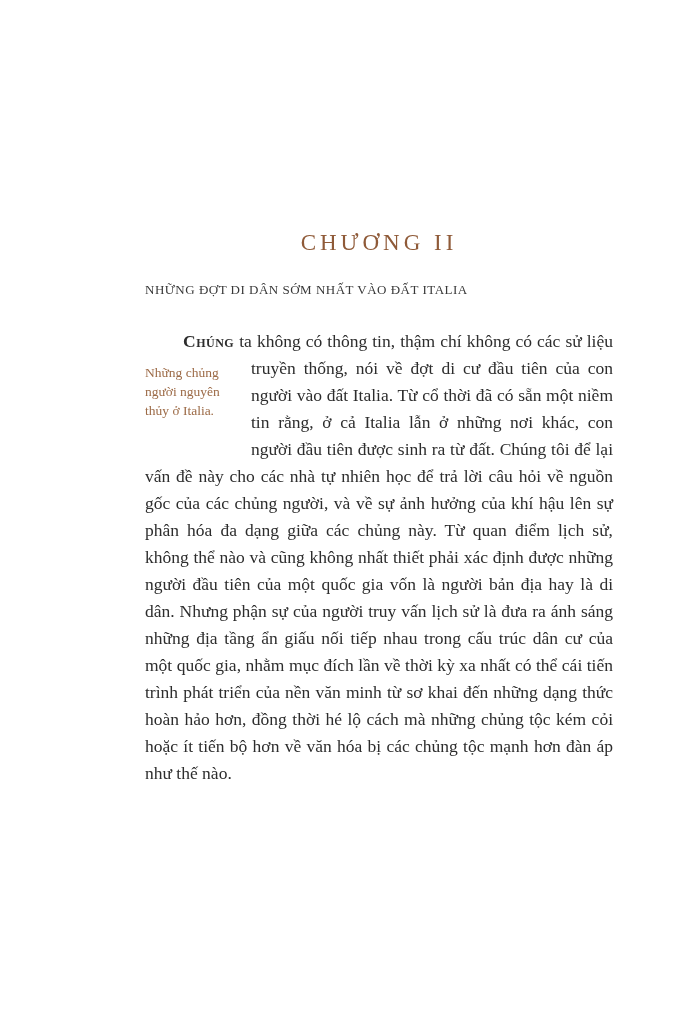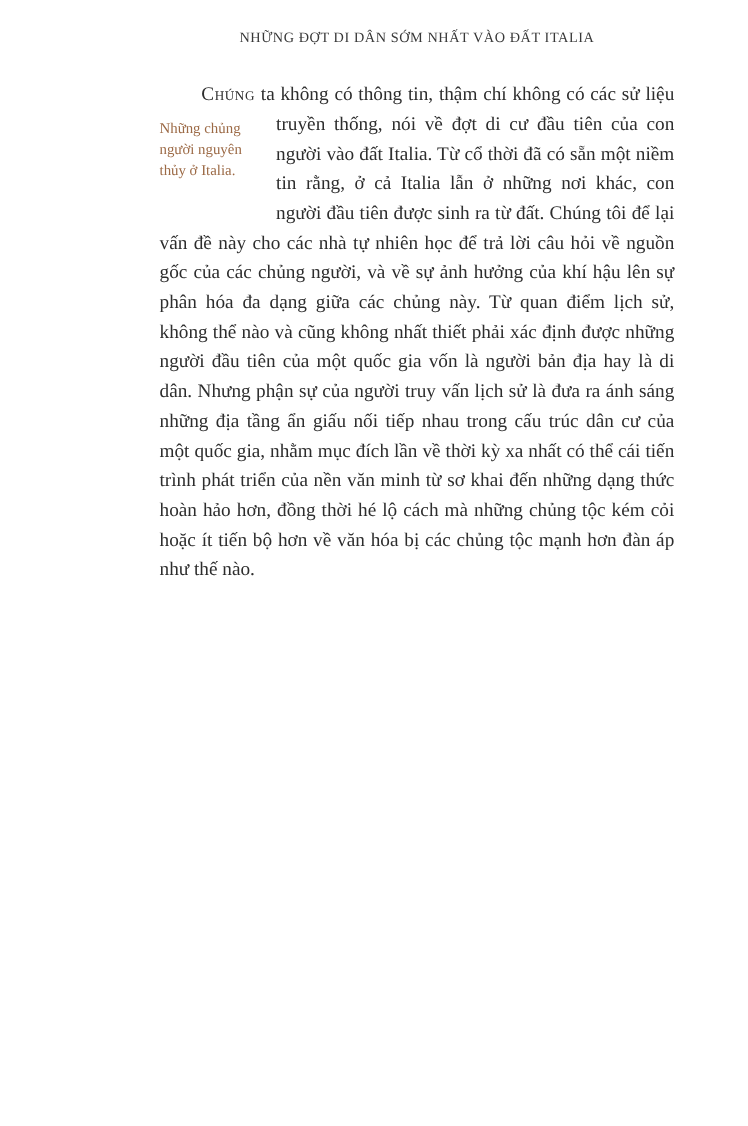--- a/index.html
+++ b/index.html
@@ -25,21 +25,21 @@
     margin: 230px 0 0 0;
     text-align: center;
     font-family: "Liberation Serif", serif;
     font-weight: 400;
     font-size: 23px;
     letter-spacing: 4px;
     color: #8f5a38;
   }
   .chapter-subtitle {
     margin: 26px 0 0 0;
-    text-align: center;
+    text-align: left;
     font-family: "Liberation Serif", serif;
     font-weight: 400;
     font-size: 13px;
     letter-spacing: 0.5px;
     color: #383838;
     white-space: nowrap;
   }
   .body-text {
     margin-top: 30px;
     font-family: "Liberation Serif", serif;
@@ -65,28 +65,30 @@
     margin: 8px 14px 24px 0;
     font-size: 13.5px;
     line-height: 19px;
     color: #9c6a46;
     text-align: left;
     text-indent: 0;
   }
   .lead-smallcaps {
     font-variant: small-caps;
     letter-spacing: 0.5px;
+    font-weight: bold;
   }
 </style>
 </head>
 <body>
 
 <div class="page">
   <div class="content">
 
+    <h1 class="chapter-title">CHƯƠNG II</h1>
 
     <h2 class="chapter-subtitle">NHỮNG ĐỢT DI DÂN SỚM NHẤT VÀO ĐẤT ITALIA</h2>
 
     <div class="body-text">
 
       <p class="para">
         <span class="line1-spacer"></span>
         <span class="margin-note">Những chủng người nguyên thủy ở Italia.</span>
         <span class="lead-smallcaps">Chúng</span><span> ta không có thông tin, thậm chí không có các sử liệu truyền thống, nói về đợt di cư đầu tiên của con người vào đất Italia. Từ cổ thời đã có sẵn một niềm tin rằng, ở cả Italia lẫn ở những nơi khác, con người đầu tiên được sinh ra từ đất. Chúng tôi để lại vấn đề này cho các nhà tự nhiên học để trả lời câu hỏi về nguồn gốc của các chủng người, và về sự ảnh hưởng của khí hậu lên sự phân hóa đa dạng giữa các chủng này. Từ quan điểm lịch sử, không thể nào và cũng không nhất thiết phải xác định được những người đầu tiên của một quốc gia vốn là người bản địa hay là di dân. Nhưng phận sự của người truy vấn lịch sử là đưa ra ánh sáng những địa tầng ẩn giấu nối tiếp nhau trong cấu trúc dân cư của một quốc gia, nhằm mục đích lần về thời kỳ xa nhất có thể cái tiến trình phát triển của nền văn minh từ sơ khai đến những dạng thức hoàn hảo hơn, đồng thời hé lộ cách mà những chủng tộc kém cỏi hoặc ít tiến bộ hơn về văn hóa bị các chủng tộc mạnh hơn đàn áp như thế nào.</span>
       </p>

